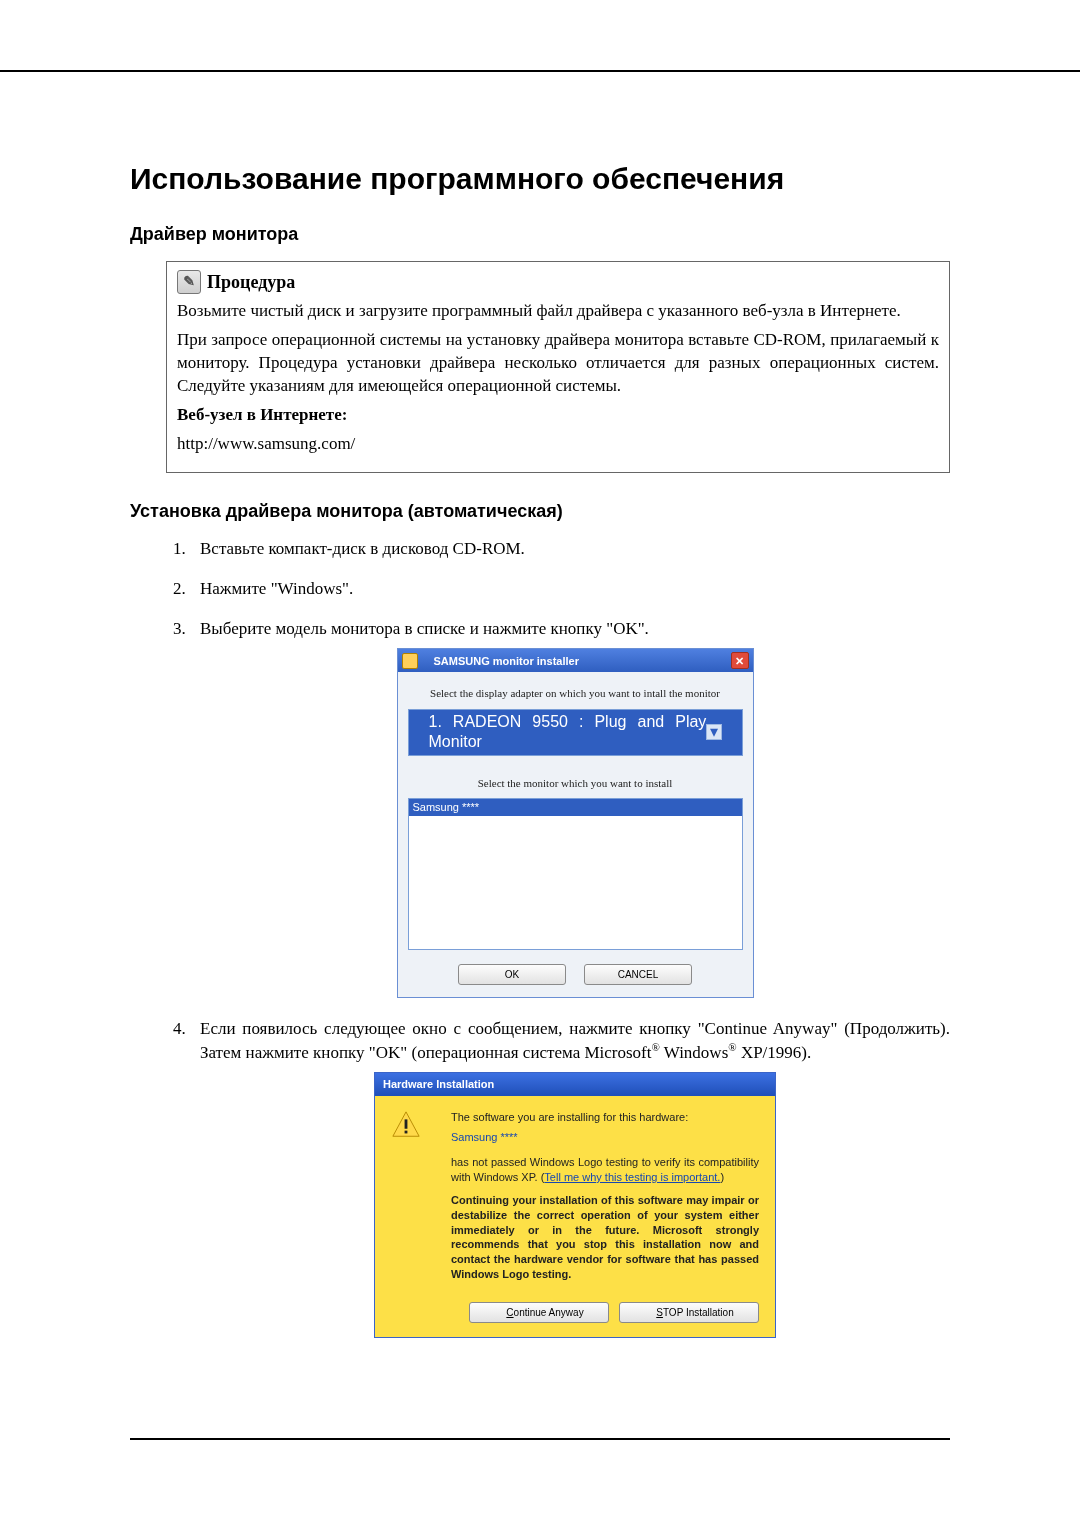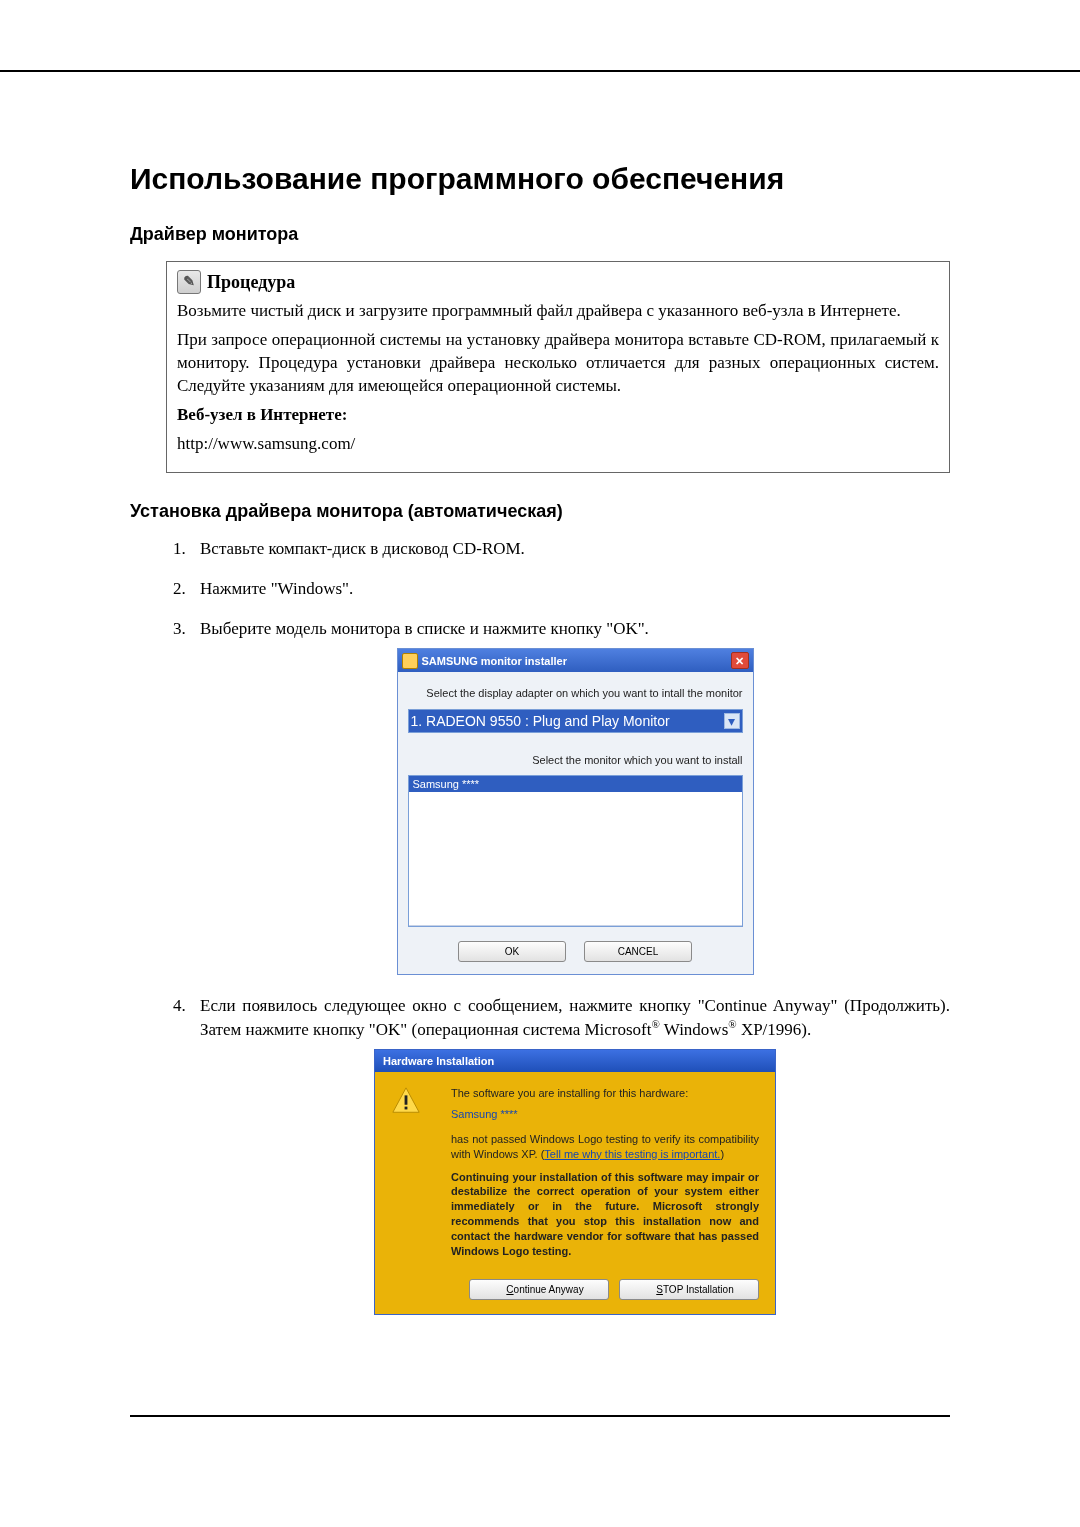--- a/index.html
+++ b/index.html
@@ -84,34 +84,34 @@
   }
   .dlg1-title {
     background: linear-gradient(#4f80e0,#2f5ec0);
     color: #fff;
     padding: 3px 4px;
     display: flex;
     align-items: center;
     justify-content: space-between;
     font-weight: bold;
   }
-  .dlg1-title .tleft { display:flex; align-items:center; gap:4px; }
+  .dlg1-title .tleft { display:flex; align-items:center; gap:16px; }
   .title-icon {
     width: 14px; height:14px; background:#ffcf5a; border:1px solid #b08000; border-radius:2px;
   }
   .close-btn {
     width: 16px; height:15px; background:#e04b3a; color:#fff; display:flex; align-items:center; justify-content:center;
     border:1px solid #a12f20; font-weight:bold; font-size:11px; border-radius:2px;
   }
   .dlg1-body { padding: 10px 10px 12px 10px; }
-  .dlg1-body .center-text { text-align:right; margin:4px 0 8px 0; color:#222; }
+  .dlg1-body .center-text { text-align:center; margin:4px 0 8px 0; color:#222;font-family:Liberation Serif, serif; }
   .combo {
     border:1px solid #7a9fd8; background:#2f5ec0; color:#fff;
     display:flex; justify-content:space-between; align-items:center;
-    padding:2px 2px; font-size:14px;
+    padding:2px 20px; font-size:16px;
   }
   .combo .arrow {
     width:14px; height:14px; background:#dbe6f6; color:#2f5ec0;
     display:flex; align-items:center; justify-content:center; border:1px solid #9fb9e2;
   }
   .listbox {
     border:1px solid #7a9fd8; background:#fff; height:150px; overflow:hidden; margin-top:6px;
   }
   .listbox .sel {
     background:#2f5ec0; color:#fff; padding:1px 4px;
@@ -129,21 +129,21 @@
     min-width: 90px; padding:3px 8px; font-size:10px; text-align:center;
     background:linear-gradient(#fdfdfd,#e2e2e2); border:1px solid #8a8a8a; border-radius:3px;
   }
 
   
   .dlg2 {
     width: 400px;
     font-family: Tahoma, Arial, sans-serif;
     font-size: 11px;
     border: 1px solid #3a64c8;
-    background: #eab308;
+    background: #fde047;
   }
   .dlg2-title {
     background: linear-gradient(#3c70e2,#1f4fb8);
     color:#fff; font-weight:bold; padding:4px 8px;
   }
   .dlg2-body {
     padding: 14px 16px 14px 16px;
   }
   .dlg2-row { display:flex; gap:30px; }
   .warn-icon {

